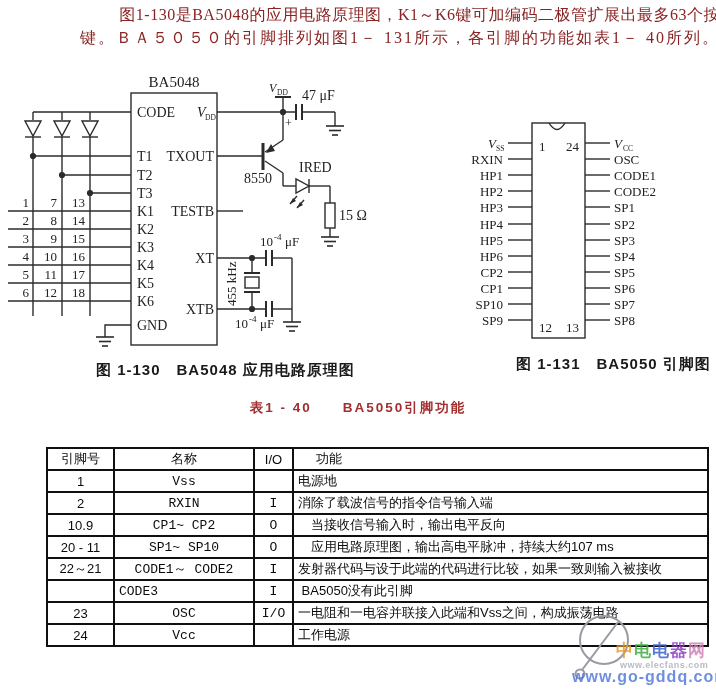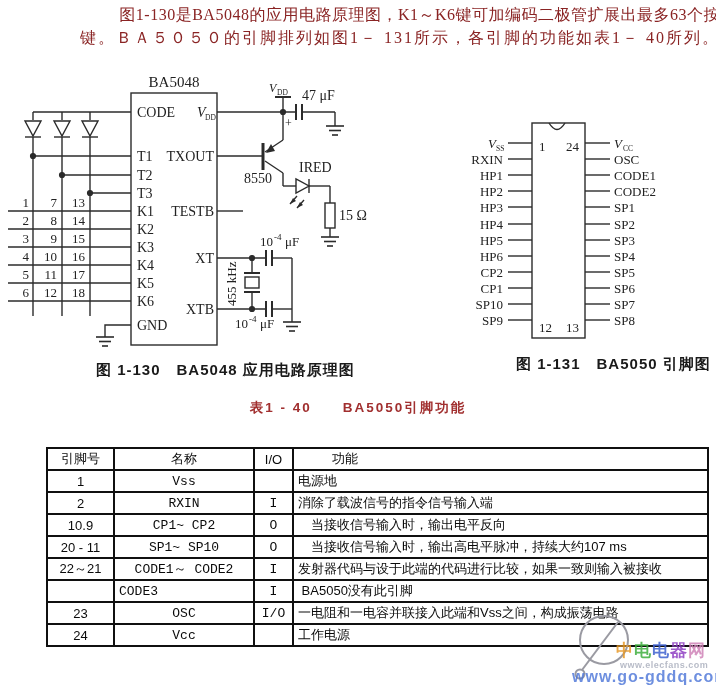--- a/index.html
+++ b/index.html
@@ -25,21 +25,21 @@
     font-size:13.5px;font-weight:bold;letter-spacing:2px;}
   
   table.pintable{position:absolute;left:46px;top:447px;width:661px;
     border-collapse:collapse;table-layout:fixed;font-size:13px;color:#0a0a0a;}
   table.pintable th,table.pintable td{
     border:2px solid #101010;height:20px;padding:0 4px;font-weight:normal;
     overflow:hidden;white-space:pre;}
   table.pintable col.c1{width:67px;} table.pintable col.c2{width:140px;}
   table.pintable col.c3{width:39px;} table.pintable col.c4{width:415px;}
   table.pintable th{text-align:center;}
-  table.pintable th:last-child{text-align:left;padding-left:38px;}
+  table.pintable th:last-child{text-align:left;padding-left:22px;}
   table.pintable td:nth-child(1){text-align:center;}
   table.pintable td:nth-child(2){text-align:center;font-family:"Liberation Mono","DejaVu Sans Mono",monospace;font-size:13px;}
   table.pintable tbody tr:nth-child(6) td:nth-child(2){text-align:left;margin-left:24px;}
   table.pintable td:nth-child(3){text-align:center;font-family:"Liberation Mono","DejaVu Sans Mono",monospace;}
   table.pintable td:nth-child(4){text-align:left;}
   
   .watermark{position:absolute;left:570px;top:608px;width:146px;height:83px;z-index:5;pointer-events:none;}
   .wm-chars{position:absolute;left:46px;top:31px;font-size:17px;font-weight:bold;
     letter-spacing:1px;opacity:.85;white-space:nowrap;}
   .wm-faint{position:absolute;left:50px;top:52px;font-size:9px;color:#b8bcc8;letter-spacing:.5px;font-weight:bold;}
@@ -313,21 +313,21 @@
     <tr>
       <td>10.9</td>
       <td>CP1~ CP2</td>
       <td>O</td>
       <td>　当接收信号输入时，输出电平反向</td>
     </tr>
     <tr>
       <td>20 - 11</td>
       <td>SP1~ SP10</td>
       <td>O</td>
-      <td>　当接收信号输入时，输出高电平脉冲，持续大约107 ms</td>
+      <td>　应用电路原理图，输出高电平脉冲，持续大约107 ms</td>
     </tr>
     <tr>
       <td>22～21</td>
       <td>CODE1～ CODE2</td>
       <td>I</td>
       <td>发射器代码与设于此端的代码进行比较，如果一致则输入被接收</td>
     </tr>
     <tr>
       <td></td>
       <td>CODE3</td>

